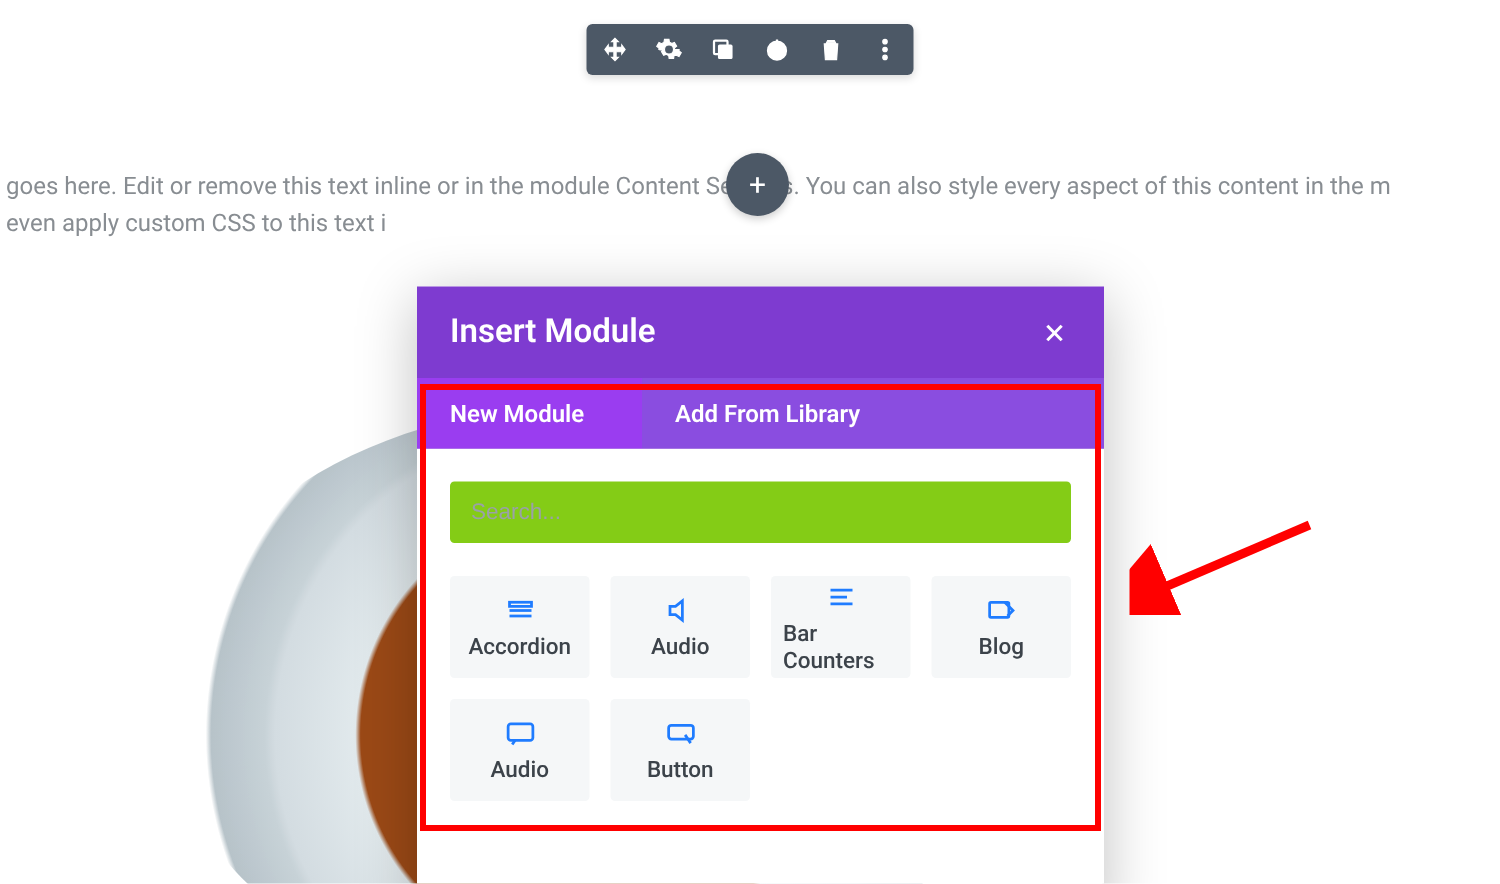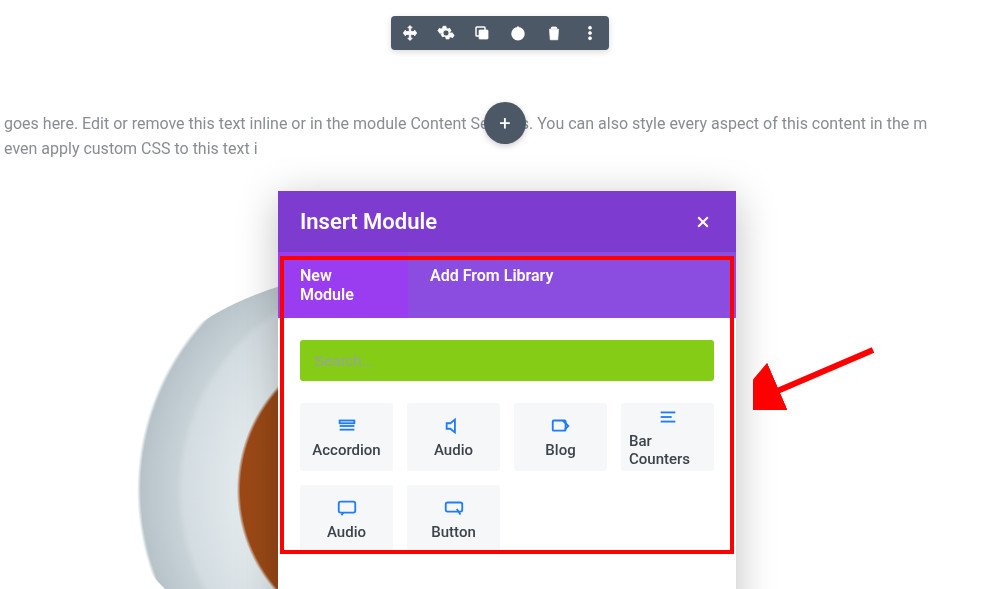--- a/index.html
+++ b/index.html
@@ -111,21 +111,21 @@
   .tab {
     flex: 0 0 auto;
     padding: 14px 22px;
     color: #fff;
     font-size: 16px;
     font-weight: 600;
     cursor: pointer;
   }
   .tab.active { background: #9a3df0; }
   .tab:not(.active) { background: #8a4de0; }
-  .tabs .tab:first-child { width: 130px; }
+  .tabs .tab:first-child { width: 150px; }
   .tabs .tab:last-child { flex: 1; }
 
   .modal-body {
     padding: 22px 22px 0 22px;
     height: 312px;
     overflow: hidden;
     position: relative;
   }
   .search {
     width: 100%;
@@ -264,35 +264,35 @@
         <span class="mi">
           <svg viewBox="0 0 24 18">
               <path d="M4 6h4l5-4v14l-5-4H4z"></path>
             </svg>
         </span>
         <span class="label">Audio</span>
       </div>
       <div class="mod">
         <span class="mi">
           <svg viewBox="0 0 24 18">
-              <rect x="3" y="3" width="14" height="11" rx="1"></rect>
-              <path d="M14 3l6 6-4 4"></path>
-            </svg>
-        </span>
-        <span class="label">Blog</span>
-      </div>
-      <div class="mod">
-        <span class="mi">
-          <svg viewBox="0 0 24 18">
               <line x1="4" y1="4" x2="20" y2="4"></line>
               <line x1="4" y1="9" x2="16" y2="9"></line>
               <line x1="4" y1="14" x2="20" y2="14"></line>
             </svg>
         </span>
         <span class="label">Bar Counters</span>
+      </div>
+      <div class="mod">
+        <span class="mi">
+          <svg viewBox="0 0 24 18">
+              <rect x="3" y="3" width="14" height="11" rx="1"></rect>
+              <path d="M14 3l6 6-4 4"></path>
+            </svg>
+        </span>
+        <span class="label">Blog</span>
       </div>
       <div class="mod">
         <span class="mi">
           <svg viewBox="0 0 24 18">
               <rect x="3" y="2" width="18" height="12" rx="2"></rect>
               <path d="M8 14l-2 3"></path>
             </svg>
         </span>
         <span class="label">Audio</span>
       </div>

